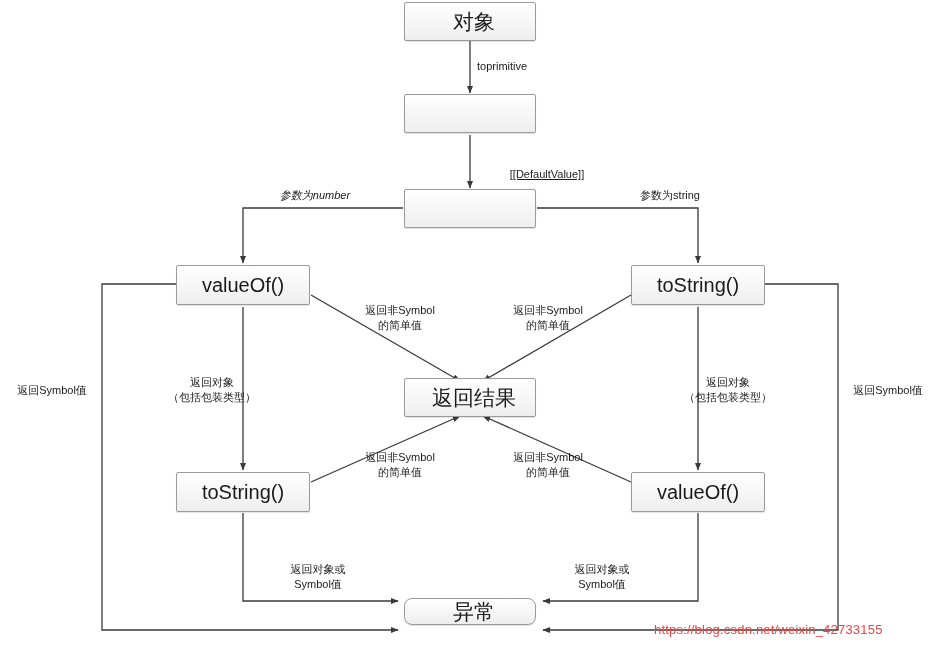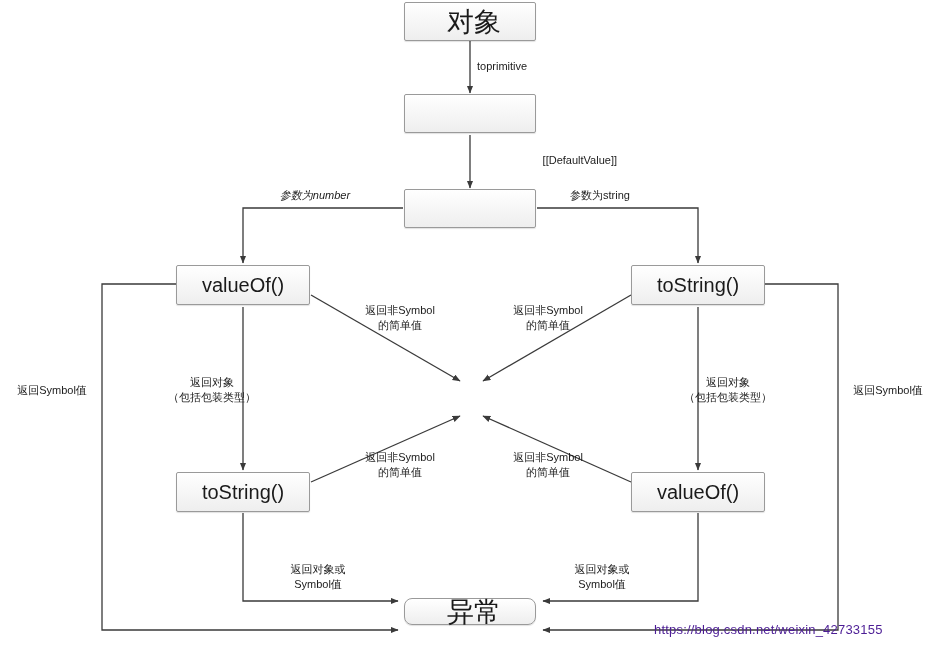--- a/index.html
+++ b/index.html
@@ -32,40 +32,40 @@
     border: 1px solid #9a9a9a;
     border-radius: 2px;
     display: flex;
     align-items: center;
     justify-content: center;
     text-align: center;
     color: #1a1a1a;
     box-shadow: 0 1px 1px rgba(0,0,0,0.12);
   }
   .node.big {
-    font-size: 27px;
+    font-size: 21px;
     padding-left: 8px;
   }
   .node.mid {
     font-size: 20px;
   }
   .node.empty {
     font-size: 0;
   }
   .lbl {
     position: absolute;
     color: #1b1b1b;
     font-size: 11px;
     line-height: 15px;
     text-align: center;
     white-space: pre-line;
   }
   .watermark {
     position: absolute;
-    color: #4c1d95;
+    color: #ef4444;
     font-size: 13px;
     letter-spacing: 0.2px;
     white-space: nowrap;
   }
 </style>
 </head>
 <body>
 
 <div id="canvas">
 
@@ -120,40 +120,43 @@
   </div>
 
   <div class="node mid" style="left:176px; top:265px; width:134px; height:40px;">
     <span>valueOf()</span>
   </div>
 
   <div class="node mid" style="left:631px; top:265px; width:134px; height:40px;">
     <span>toString()</span>
   </div>
 
+  <div class="node big" style="left:404px; top:378px; width:132px; height:39px;">
+    <span>返回结果</span>
+  </div>
 
   <div class="node mid" style="left:176px; top:472px; width:134px; height:40px;">
     <span>toString()</span>
   </div>
 
   <div class="node mid" style="left:631px; top:472px; width:134px; height:40px;">
     <span>valueOf()</span>
   </div>
 
   <div class="node big" style="left:404px; top:598px; width:132px; height:27px;border-radius:8px;">
     <span>异常</span>
   </div>
 
   <div class="lbl" style="left:477px; top:59px; width:120px; text-align:left;">toprimitive</div>
 
-  <div class="lbl" style="left:477px; top:153px; width:140px; text-align:right;">[[DefaultValue]]</div>
+  <div class="lbl" style="left:477px; top:167px; width:140px; text-align:center;text-decoration:underline;">[[DefaultValue]]</div>
 
   <div class="lbl" style="left:250px; top:188px; width:130px; text-align:center;font-style:italic;">参数为number</div>
 
-  <div class="lbl" style="left:570px; top:188px; width:130px; text-align:left;">参数为string</div>
+  <div class="lbl" style="left:570px; top:188px; width:130px; text-align:right;">参数为string</div>
 
   <div class="lbl" style="left:340px; top:303px; width:120px; text-align:center;">返回非Symbol
 的简单值</div>
 
   <div class="lbl" style="left:488px; top:303px; width:120px; text-align:center;">返回非Symbol
 的简单值</div>
 
   <div class="lbl" style="left:340px; top:450px; width:120px; text-align:center;">返回非Symbol
 的简单值</div>
 

